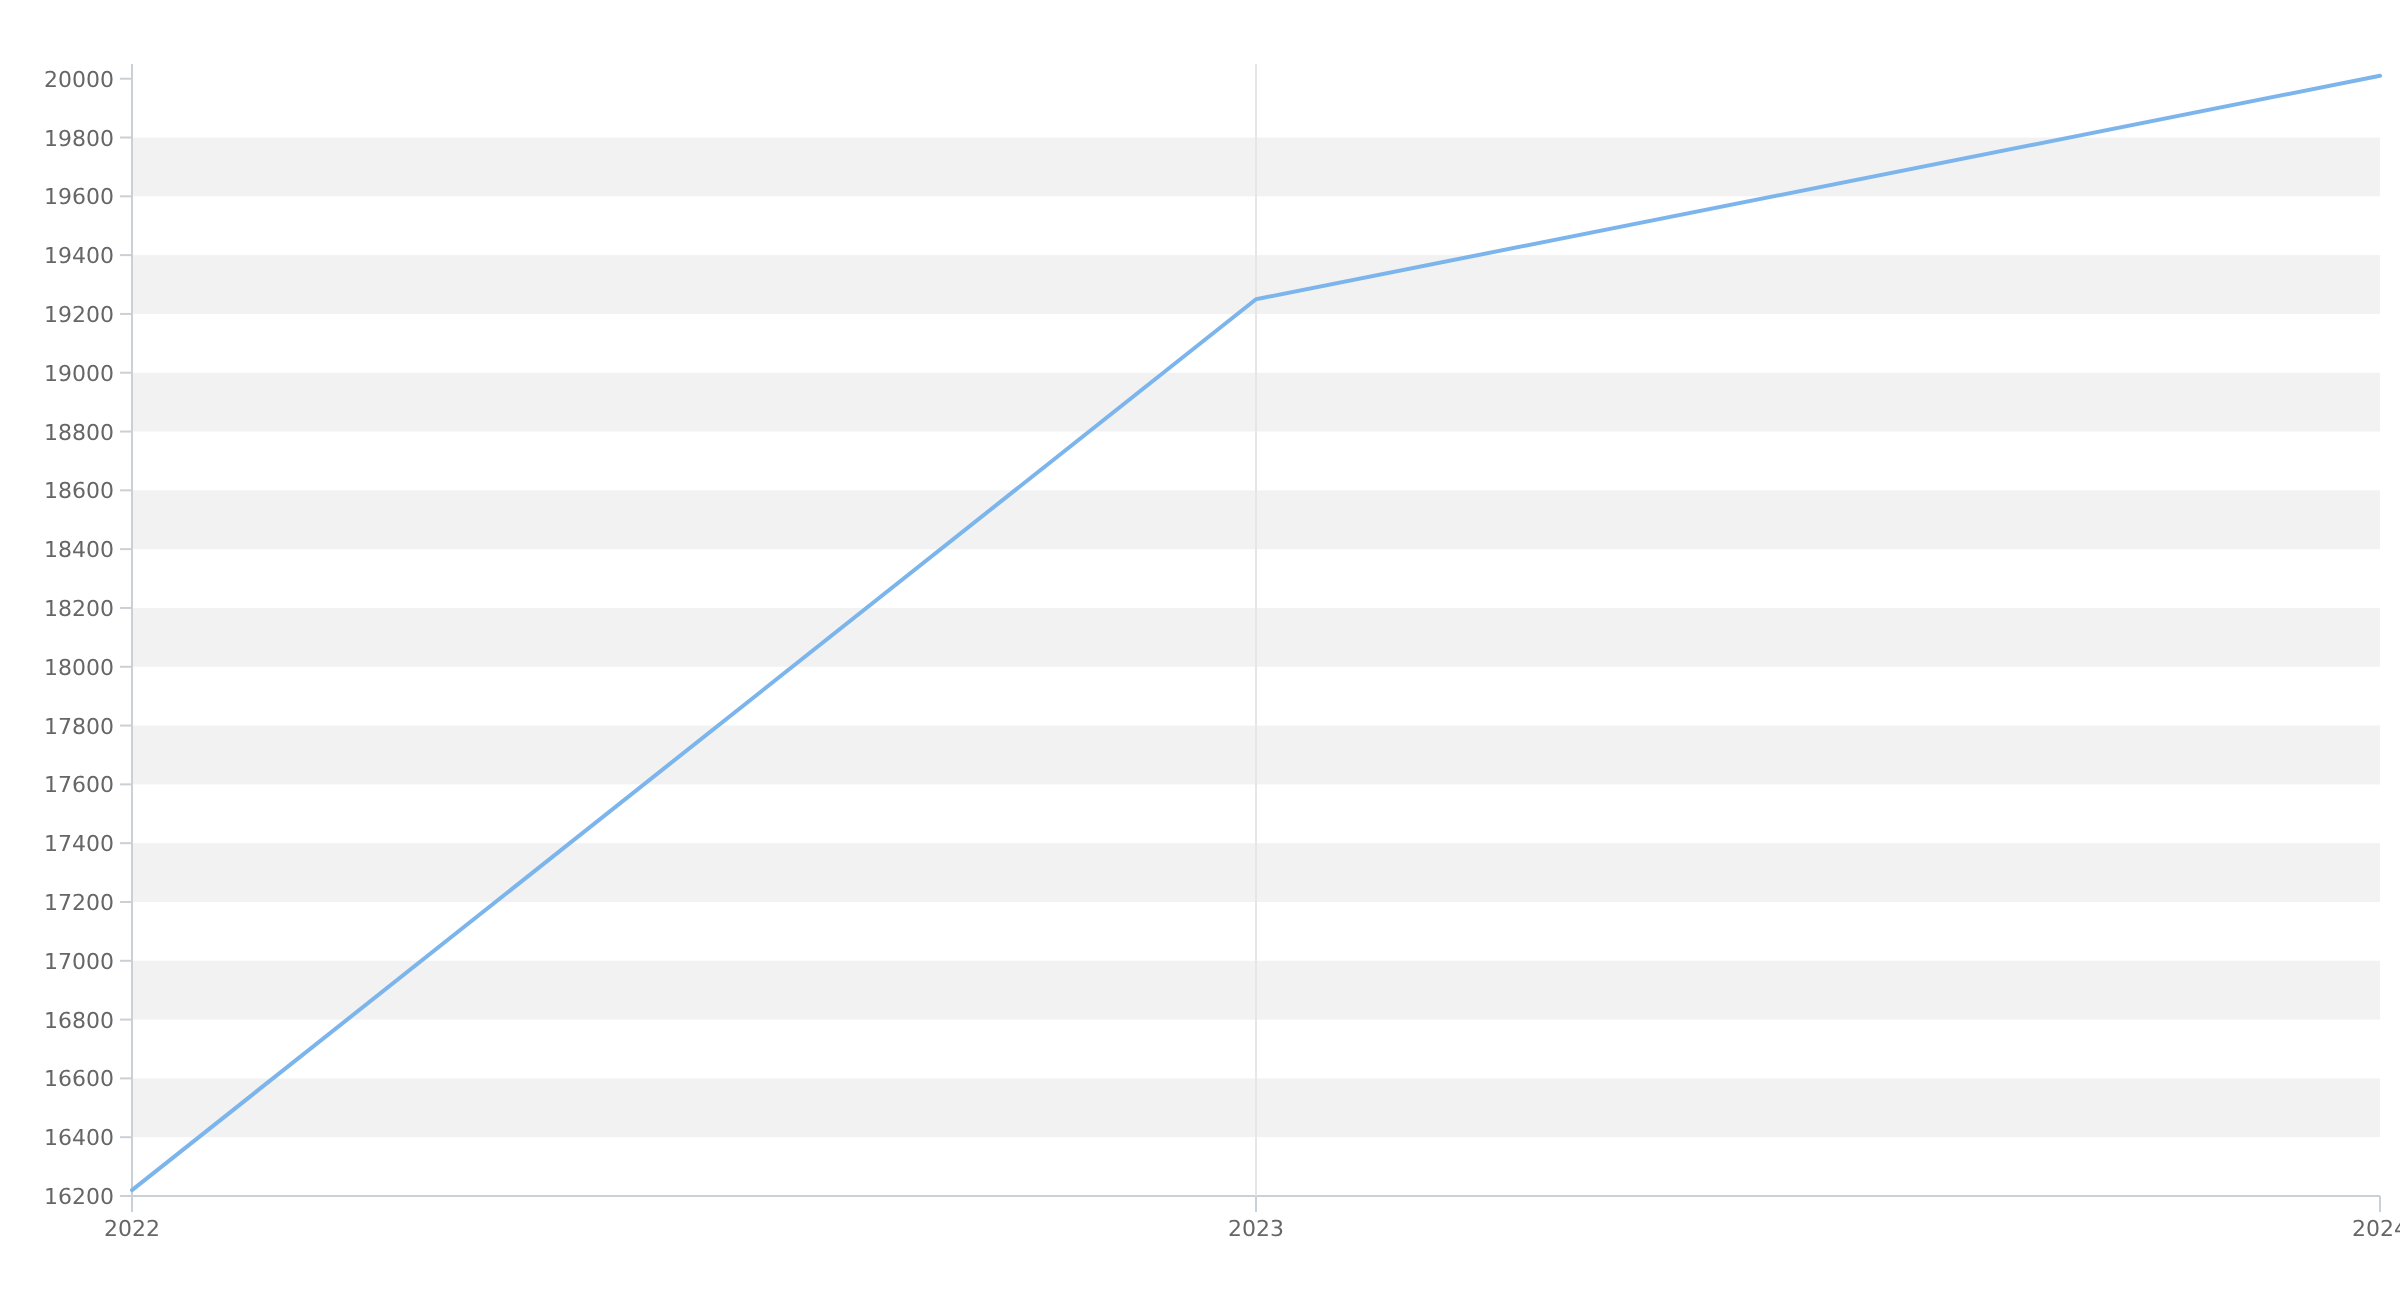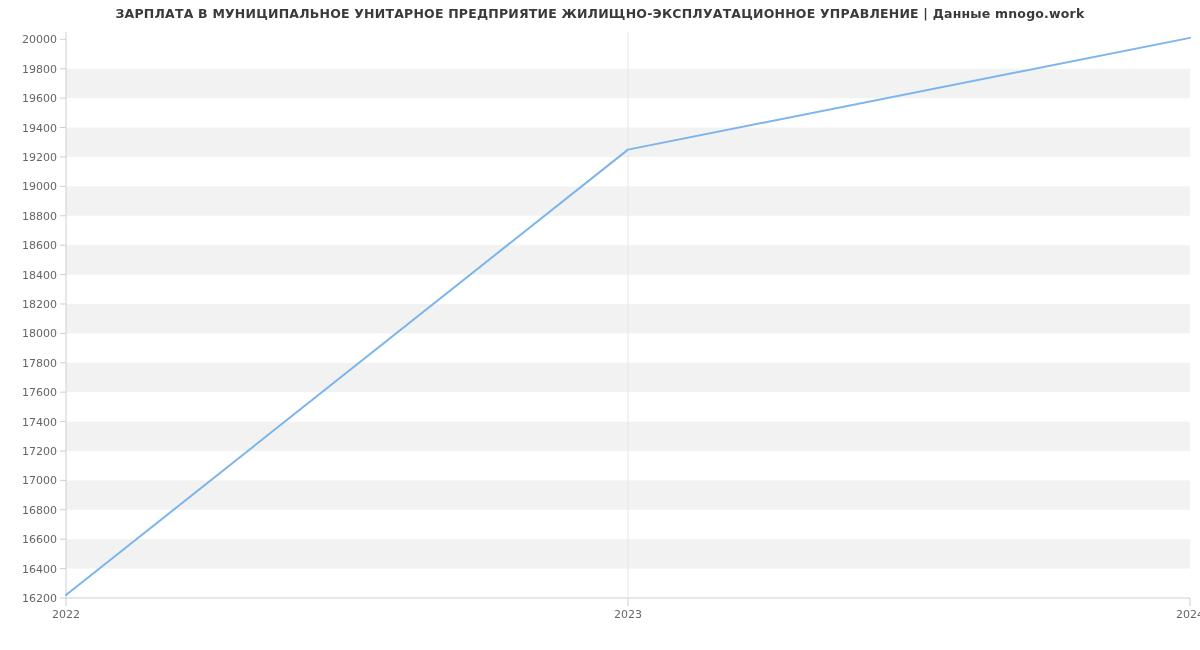--- a/index.html
+++ b/index.html
@@ -48,21 +48,20 @@
     stroke-width: 2;
     stroke-linejoin: round;
     stroke-linecap: round;
   }
   .tick-mark { stroke: #c9d0d6; stroke-width: 1; }
 </style>
 </head>
 <body>
 
 <div class="chart-wrap">
-  <div class="title">ЗАРПЛАТА В МУНИЦИПАЛЬНОЕ УНИТАРНОЕ ПРЕДПРИЯТИЕ ЖИЛИЩНО-ЭКСПЛУАТАЦИОННОЕ УПРАВЛЕНИЕ  | Данные mnogo.work</div>
   <svg id="chart-svg" width="1200" height="650">
       <rect x="66" y="539.1948051948052" width="1124" height="29.402597402597394" class="grid-band"></rect>
       <rect x="66" y="480.38961038961037" width="1124" height="29.40259740259745" class="grid-band"></rect>
       <rect x="66" y="421.5844155844156" width="1124" height="29.40259740259745" class="grid-band"></rect>
       <rect x="66" y="362.77922077922074" width="1124" height="29.40259740259745" class="grid-band"></rect>
       <rect x="66" y="303.974025974026" width="1124" height="29.402597402597394" class="grid-band"></rect>
       <rect x="66" y="245.16883116883116" width="1124" height="29.40259740259745" class="grid-band"></rect>
       <rect x="66" y="186.36363636363637" width="1124" height="29.402597402597394" class="grid-band"></rect>
       <rect x="66" y="127.55844155844153" width="1124" height="29.402597402597394" class="grid-band"></rect>
       <rect x="66" y="68.7532467532468" width="1124" height="29.402597402597394" class="grid-band"></rect>

